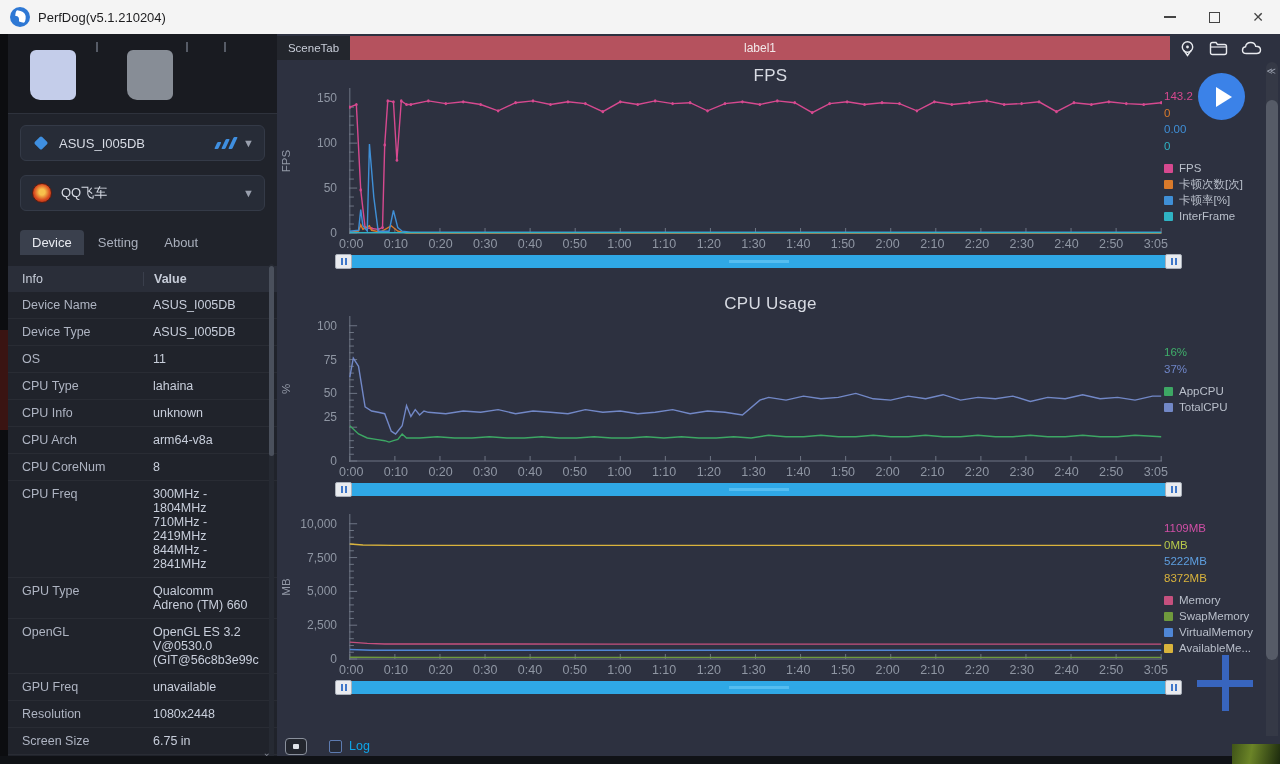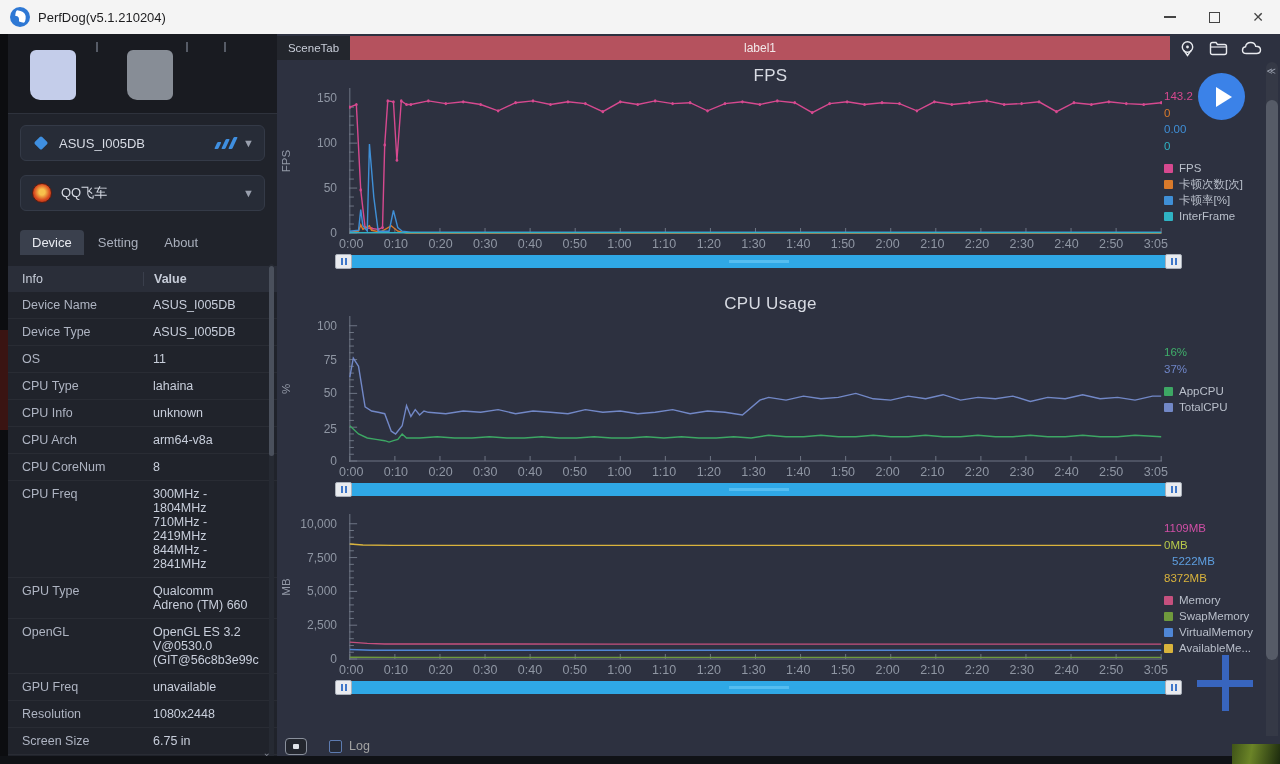--- a/index.html
+++ b/index.html
@@ -129,21 +129,21 @@
   .main-thumb { position:absolute; right:2px; top:100px; width:12px; height:560px;
     background:#565b67; border-radius:6px; }
   .main-chev { position:absolute; right:4px; top:66px; color:#9aa0ae; font-size:9px; }
 
   
   .bottom-bar { position:absolute; left:277px; top:736px; right:0; height:20px;
     display:flex; align-items:center; gap:22px; padding-left:8px; background:#2d3140; }
   .snap-btn { width:22px; height:17px; border:1px solid #8a909c; border-radius:4px;
     position:relative; background:#23262e; }
   .snap-btn:before { content:""; position:absolute; left:7px; top:5px; width:6px; height:5px; background:#dfe2e8; border-radius:1px; }
-  .log-wrap { display:flex; align-items:center; gap:7px; color:#a3a3a3; font-size:12.5px; }
+  .log-wrap { display:flex; align-items:center; gap:7px; color:#0ea5e9; font-size:12.5px; }
   .checkbox { width:13px; height:13px; border:1px solid #5d7bb0; background:#262b37; border-radius:2px; }
 
   .bottom-strip { position:absolute; left:0; top:756px; width:1280px; height:8px; background:#101216; }
   .corner-frag { position:absolute; left:1232px; top:744px; width:48px; height:20px;
     background:linear-gradient(100deg,#3f5418 0%, #6b8427 40%, #1c2a0e 100%); }
 </style>
 </head>
 <body>
 
 <div id="app">
@@ -462,21 +462,21 @@
         </div>
       </div>
     <div class="chart-block cb-1">
         <div class="chart-title">CPU Usage</div>
         <div class="chart-body">
           <div class="ylabel">
             <span>%</span>
           </div>
           <div class="yticks">
             <div class="ytick" style="bottom: 0px;">0</div>
-            <div class="ytick" style="bottom: 32px; margin-left: 48px;">25</div>
+            <div class="ytick" style="bottom: 44px; margin-left: 48px;">25</div>
             <div class="ytick" style="bottom: 67.619px;">50</div>
             <div class="ytick" style="bottom: 101.429px;">75</div>
             <div class="ytick" style="bottom: 135.238px;">100</div>
           </div>
           <div class="plot">
             <svg viewBox="0 0 1000 146" preserveAspectRatio="none">
               <line x1="1" y1="0" x2="1" y2="146" stroke="#6e7584" stroke-width="1" vector-effect="non-scaling-stroke"></line>
               <line x1="0" y1="145" x2="1000" y2="145" stroke="#6e7584" stroke-width="1" vector-effect="non-scaling-stroke"></line>
               <line x1="0" y1="145" x2="10" y2="145" stroke="#6e7584" stroke-width="1" vector-effect="non-scaling-stroke"></line>
               <line x1="0" y1="138.23809523809524" x2="6" y2="138.23809523809524" stroke="#6e7584" stroke-width="1" vector-effect="non-scaling-stroke"></line>
@@ -625,21 +625,21 @@
               <polyline points="1,128.1 22.46236559139785,129.4 43.9247311827957,130.0 322.93548387096774,130.1 999,130.1" fill="none" stroke="#c5507e" stroke-width="1.4" vector-effect="non-scaling-stroke"></polyline>
               <polyline points="1,143.2 54.655913978494624,143.4 999,143.4" fill="none" stroke="#6f9a3d" stroke-width="1.4" vector-effect="non-scaling-stroke"></polyline>
               <polyline points="1,135.5 27.827956989247312,136.2 537.5591397849462,136.3 999,136.3" fill="none" stroke="#4f86d6" stroke-width="1.4" vector-effect="non-scaling-stroke"></polyline>
               <polyline points="1,30.0 17.096774193548388,31.0 54.655913978494624,31.4 999,31.4" fill="none" stroke="#d9b33c" stroke-width="1.4" vector-effect="non-scaling-stroke"></polyline>
             </svg>
           </div>
           <div class="legend">
             <div class="legend-values">
               <div style="color: rgb(209, 79, 166);">1109MB</div>
               <div style="color: rgb(183, 201, 74);">0MB</div>
-              <div style="color: rgb(94, 159, 224); margin-left: 8px;">5222MB</div>
+              <div style="color: rgb(94, 159, 224);">5222MB</div>
               <div style="color: rgb(217, 179, 60);">8372MB</div>
             </div>
             <div class="legend-items">
               <div class="legend-item">
                 <span class="sq" style="background: rgb(197, 80, 126);"></span>
                 <span>Memory</span>
               </div>
               <div class="legend-item">
                 <span class="sq" style="background: rgb(111, 154, 61);"></span>
                 <span>SwapMemory</span>

